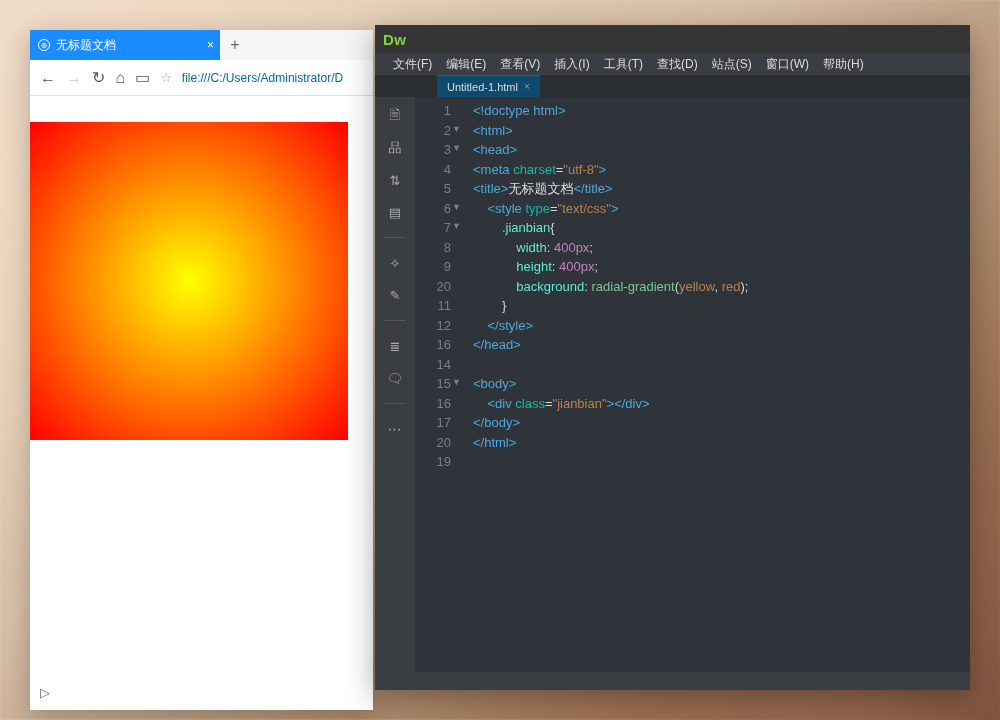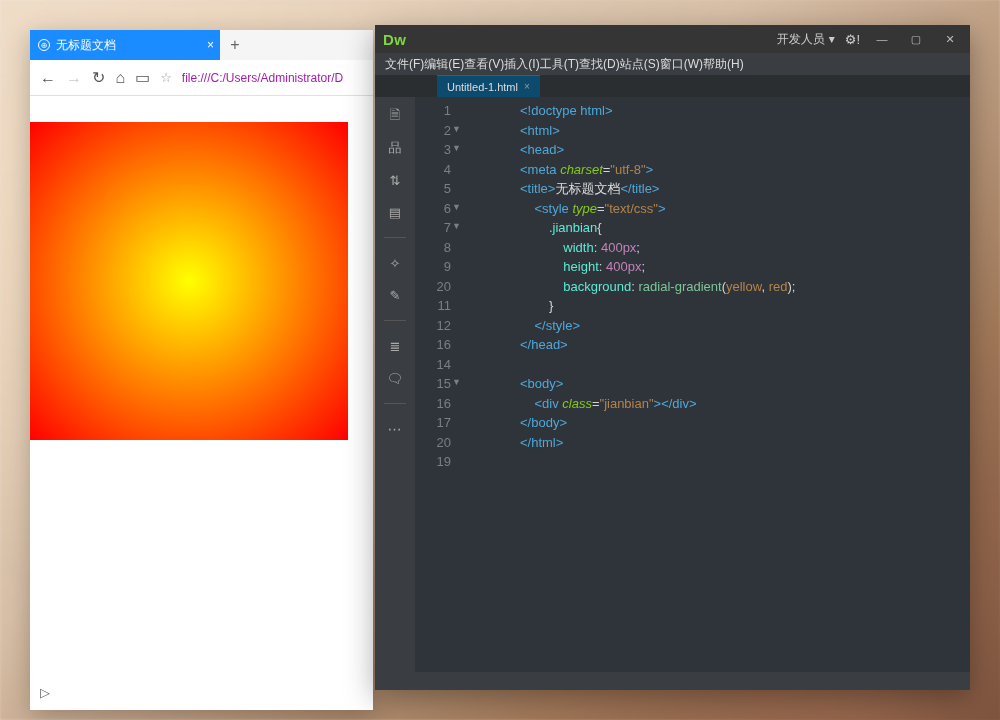--- a/index.html
+++ b/index.html
@@ -10,51 +10,51 @@
   .browser { position:absolute; left:30px; top:30px; width:343px; height:680px; background:#fff; box-shadow:0 6px 24px rgba(0,0,0,.25); display:flex; flex-direction:column; }
   .browser-tabs { height:30px; background:#f5f5f5; display:flex; align-items:stretch; }
   .tab { display:flex; align-items:center; gap:6px; padding:0 8px; background:#1a8cff; color:#fff; font-size:12px; width:190px; position:relative; }
   .tab-icon { width:12px; height:12px; border:1px solid #fff; border-radius:50%; display:flex; align-items:center; justify-content:center; font-size:8px; }
   .tab-close { position:absolute; right:6px; font-size:12px; cursor:pointer; }
   .tab-new { width:30px; display:flex; align-items:center; justify-content:center; color:#666; font-size:16px; cursor:pointer; }
   .browser-bar { height:36px; display:flex; align-items:center; gap:10px; padding:0 10px; border-bottom:1px solid #e0e0e0; }
   .nav-btn { color:#555; font-size:16px; cursor:pointer; }
   .nav-btn.disabled { color:#ccc; }
   .star { color:#999; font-size:13px; }
-  .url { font-size:12px; color:#a21caf; white-space:nowrap; overflow:hidden; flex:1; }
+  .url { font-size:12px; color:#0369a1; white-space:nowrap; overflow:hidden; flex:1; }
   .browser-content { flex:1; padding:26px 0 0 0; position:relative; }
   .jianbian { width:318px; height:318px; margin-left:0; background:radial-gradient(circle,yellow,red); }
   .browser-foot { position:absolute; bottom:10px; left:10px; font-size:13px; color:#666; }
 
   
   .dw { position:absolute; left:375px; top:25px; width:595px; height:665px; background:#3a3d41; color:#ccc; font-size:12px; box-shadow:0 8px 28px rgba(0,0,0,.35); display:flex; flex-direction:column; }
   .dw-title { height:28px; display:flex; align-items:center; padding:0 8px; background:#353535; }
   .dw-logo { color:#7fd63f; font-weight:bold; font-size:15px; letter-spacing:.5px; }
   .dw-title-right { margin-left:auto; display:flex; align-items:center; gap:10px; }
   .dropdown { display:flex; align-items:center; gap:4px; color:#ccc; cursor:pointer; }
   .gear { color:#ccc; font-size:13px; cursor:pointer; }
   .win-btn { width:24px; text-align:center; color:#bbb; cursor:pointer; font-size:11px; }
-  .dw-menu { height:22px; display:flex; align-items:center; padding:0 10px; background:#3a3d41; font-size:12px; }
+  .dw-menu { height:22px; display:flex; align-items:center; gap:14px; padding:0 18px; background:#3a3d41; font-size:12px; }
   .dw-menu span { cursor:pointer; color:#ddd; }
   .dw-tabbar { height:22px; background:#2b2e31; display:flex; align-items:stretch; padding-left:62px; }
   .dw-tab { display:flex; align-items:center; gap:6px; padding:0 10px; background:#0c4a6e; color:#ddd; font-size:11px; border-top:1px solid #555; }
   .dw-tab .x { font-size:10px; color:#999; cursor:pointer; }
   .dw-body { flex:1; display:flex; background:#2b3036; }
   .dw-sidebar { width:40px; background:#3a3d41; display:flex; flex-direction:column; align-items:center; padding-top:10px; gap:14px; }
   .side-icon { width:18px; height:18px; color:#aaa; cursor:pointer; display:flex; align-items:center; justify-content:center; font-size:13px; }
   .side-sep { width:22px; height:1px; background:#555; margin:2px 0; }
   .dots { font-size:14px; letter-spacing:1px; }
   .editor { flex:1; display:flex; font-family:Consolas,Monaco,monospace; font-size:13px; line-height:1.5; background:#2f333a; overflow:hidden; }
   .gutter { width:44px; background:#2f333a; color:#7a7f86; text-align:right; padding:4px 8px 4px 0; user-select:none; }
   .gutter .ln { height:19.5px; position:relative; }
   .fold { position:absolute; right:-10px; top:2px; color:#7a7f86; font-size:9px; }
   .code { flex:1; padding:4px 0 4px 14px; color:#d4d4d4; white-space:pre; overflow:auto; }
-  .code .line { height:19.5px;margin-left:47px; }
+  .code .line { height:19.5px; }
   .t-tag { color:#4fa8d8; }
-  .t-attr { color:#84cc16;font-style:italic; }
+  .t-attr { color:#14b8a6; }
   .t-val  { color:#b5844a; }
   .t-text { color:#ddd; }
   .t-prop { color:#5eead4; }
   .t-num  { color:#c083b9;text-align:center; }
   .t-func { color:#7ec699; }
   .t-kw   { color:#b5844a; }
   .dw-status { height:18px; background:#3a3d41; }
 </style>
 </head>
 <body>
@@ -81,30 +81,20 @@
   </div>
   <div class="browser-content">
     <div class="jianbian"></div>
     <div class="browser-foot">▷</div>
   </div>
 </div>
 
 <div class="dw">
   <div class="dw-title">
     <span class="dw-logo">Dw</span>
-    <div class="dw-title-right">
-      <span class="dropdown">
-        <span>开发人员</span>
-        <span>▾</span>
-      </span>
-      <span class="gear">⚙<span>!</span></span>
-      <span class="win-btn">—</span>
-      <span class="win-btn">▢</span>
-      <span class="win-btn">✕</span>
-    </div>
   </div>
   <div class="dw-menu" id="dw-menu">
       <span>文件(F)</span>
       <span>编辑(E)</span>
       <span>查看(V)</span>
       <span>插入(I)</span>
       <span>工具(T)</span>
       <span>查找(D)</span>
       <span>站点(S)</span>
       <span>窗口(W)</span>

